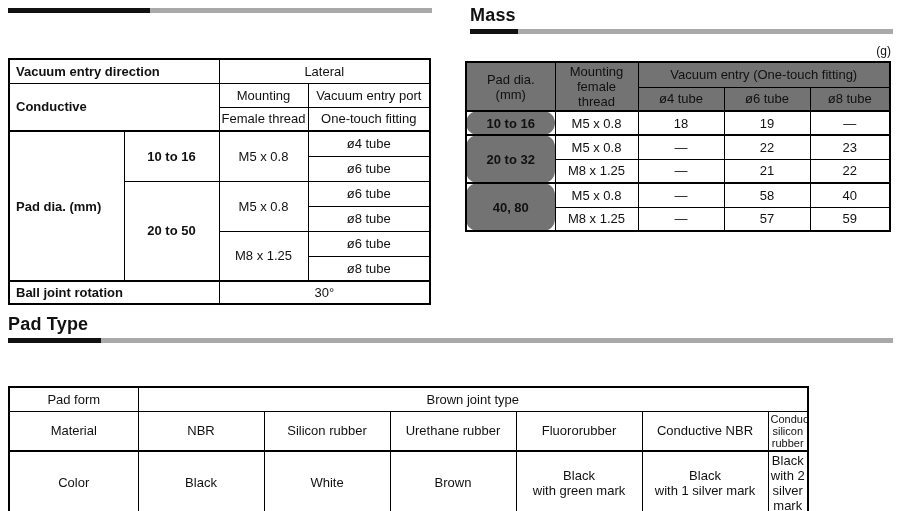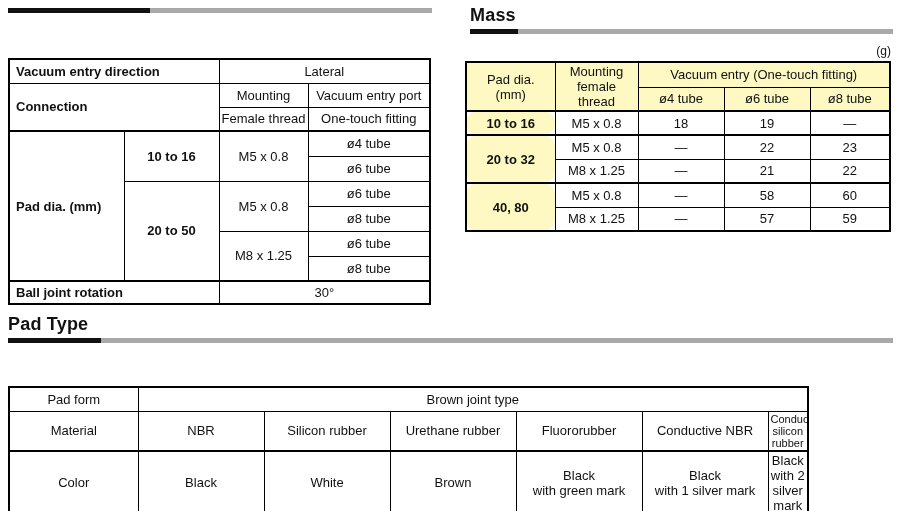--- a/index.html
+++ b/index.html
@@ -24,21 +24,21 @@
   .mass-heading .bar-black { width:48px; }
   .padtype-heading .bar-black { width:93px; }
 
   table { border-collapse:collapse; table-layout:fixed; background:#fff; }
   td {
     border:1px solid #000; font-size:13px; text-align:center;
     vertical-align:middle; padding:1px 2px; overflow:hidden;
   }
   .b { font-weight:bold; }
   .left { text-align:left; padding-left:6px; }
-  .shade { background:#fef9c3;margin-top:36px; }
+  .shade { background:#737373;margin-top:36px; }
   .grp td, tr.grp > td { border-top-width:2px;border-radius:12px; }
   .line { display:block; line-height:15px; }
 
   .spec-table { position:absolute; left:8px; top:58px; width:423px; border:2px solid #000; }
   .mass-table { position:absolute; left:465px; top:61px; width:426px; border:2px solid #000; }
   .padtype-table { position:absolute; left:8px; top:365px; width:801px; border:2px solid #000;margin-top:21px; }
 
   .mass-unit {
     position:absolute; left:465px; top:44px; width:426px;
     text-align:right; font-size:12px; color:#111;
@@ -61,21 +61,21 @@
       <col style="width:95px">
       <col style="width:89px">
       <col>
     </colgroup>
   <tbody>
       <tr style="height:24px">
     <td colspan="2" class="b left">Vacuum entry direction</td>
     <td colspan="2">Lateral</td>
   </tr>
   <tr style="height:24px">
-    <td colspan="2" rowspan="2" class="b left">Connection</td>
+    <td colspan="2" rowspan="2" class="b left">Conductive</td>
     <td>Mounting</td>
     <td>Vacuum entry port</td>
   </tr>
   <tr style="height:24px">
     <td>Female thread</td>
     <td>One-touch fitting</td>
   </tr>
   <tr class="grp" style="height:25px">
     <td rowspan="6" class="b left">Pad dia. (mm)</td>
     <td rowspan="2" class="b">10 to 16</td>
@@ -160,21 +160,21 @@
     <td>M8 x 1.25</td>
     <td>—</td>
     <td>21</td>
     <td>22</td>
   </tr>
   <tr class="grp" style="height:24px">
     <td rowspan="2" class="shade b">40, 80</td>
     <td>M5 x 0.8</td>
     <td>—</td>
     <td>58</td>
-    <td>60</td>
+    <td>40</td>
   </tr>
   <tr style="height:24px">
     <td>M8 x 1.25</td>
     <td>—</td>
     <td>57</td>
     <td>59</td>
   </tr>
 </tbody>
   </table>
 

